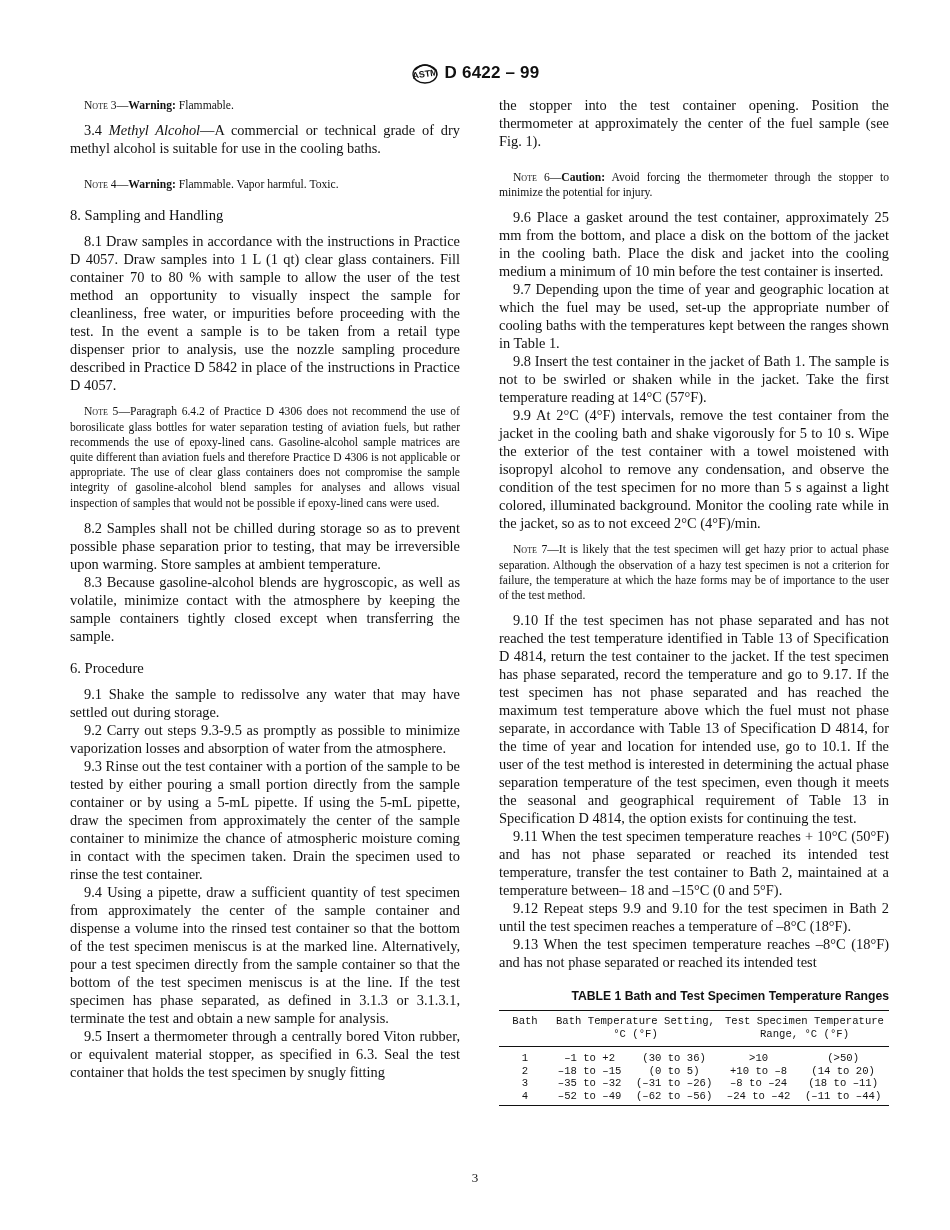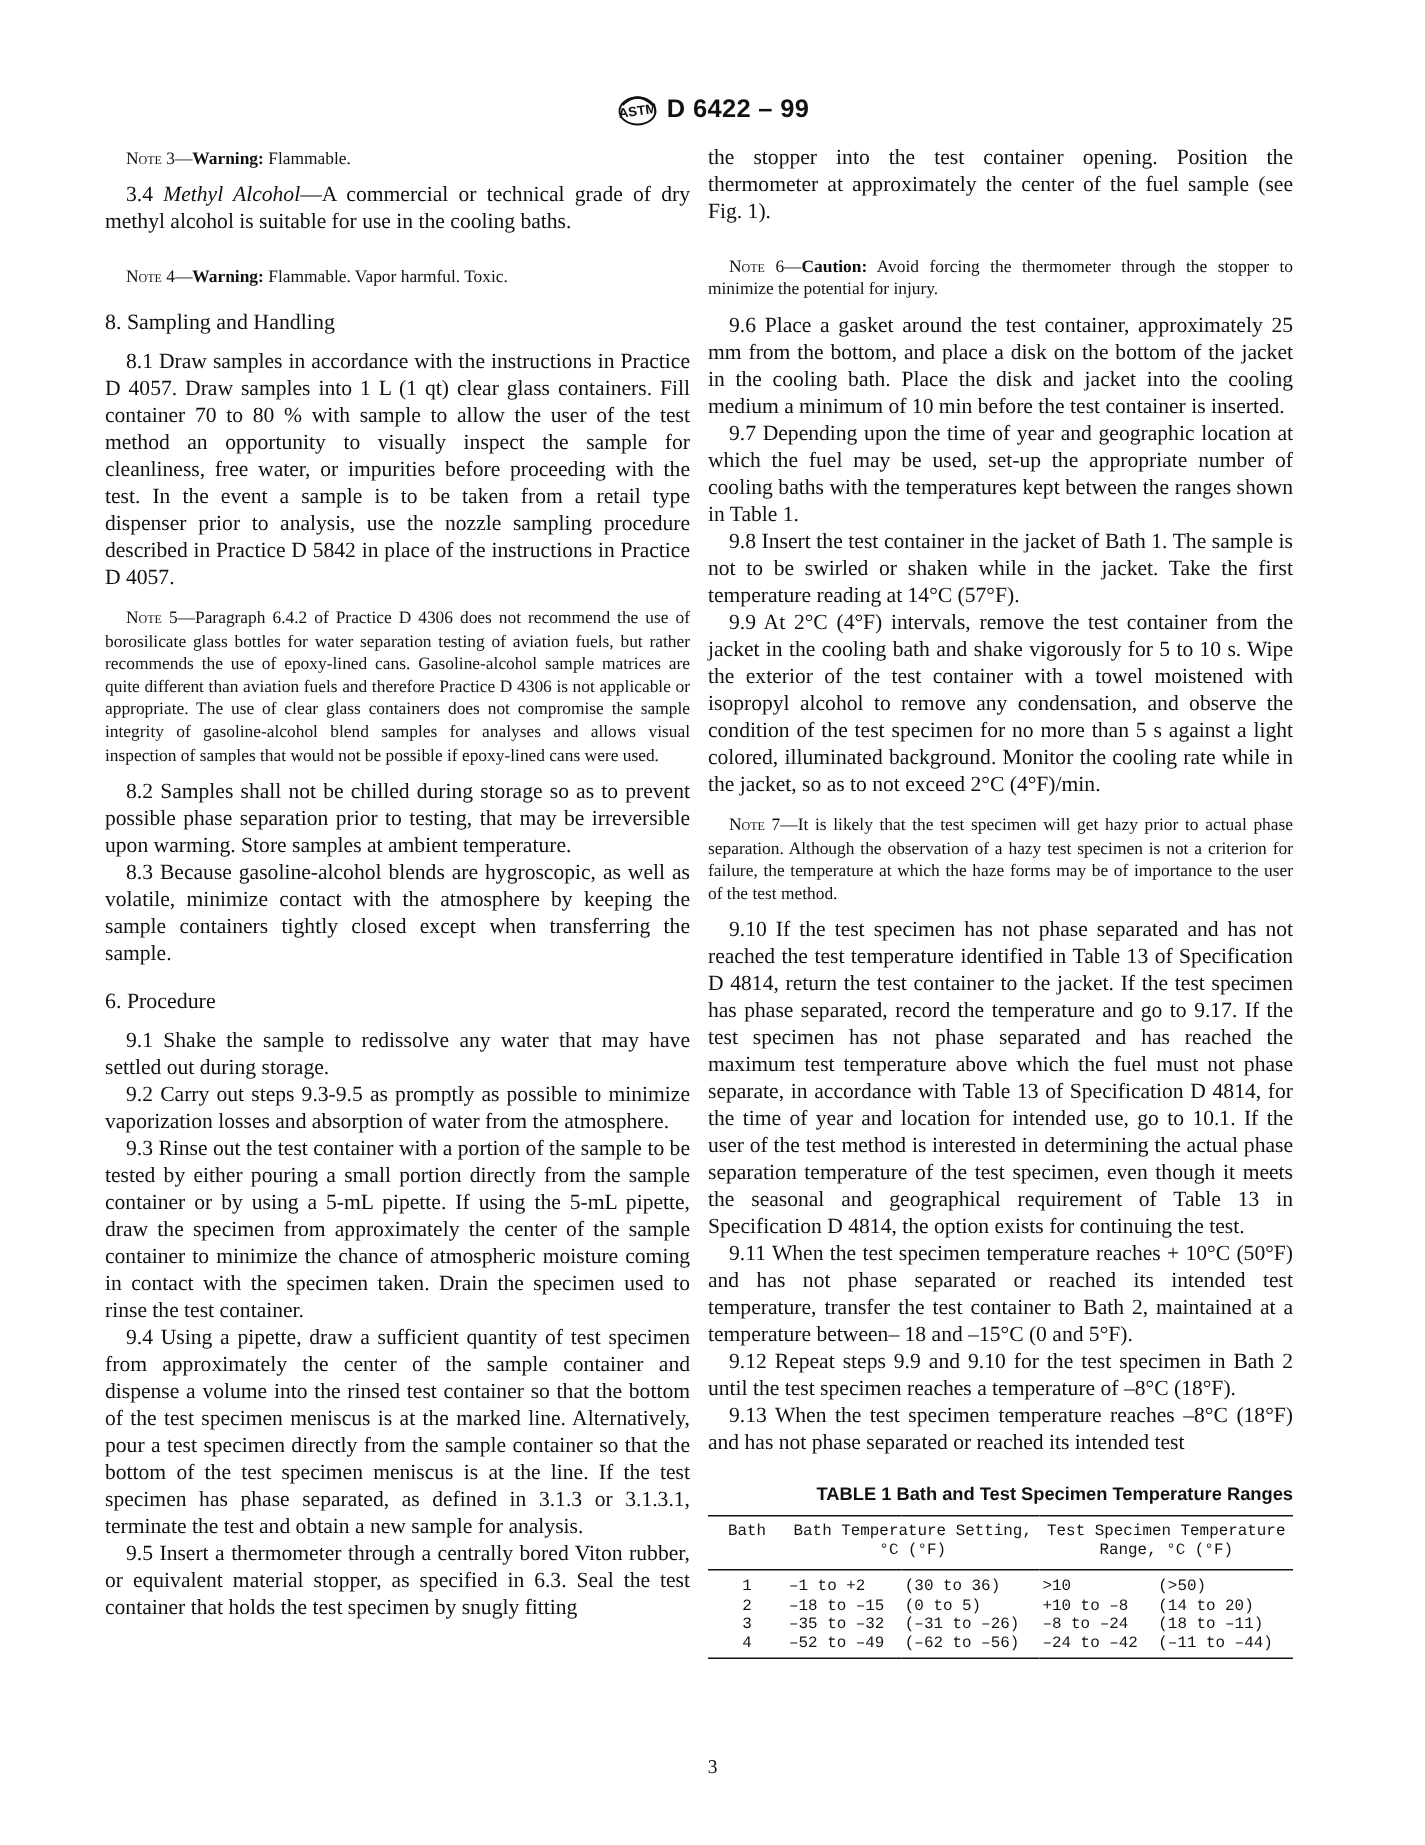--- a/index.html
+++ b/index.html
@@ -6,34 +6,34 @@
   body { width: 950px; height: 1230px; position: relative; overflow: hidden; color: #111; }
   .page { position: absolute; left: 0; top: 0; width: 950px; height: 1230px; }
 
   .header { position: absolute; top: 60px; left: 0; width: 950px; text-align: center; height: 30px; }
   .header-inner { display: inline-flex; align-items: center; gap: 6px; }
   .astm-logo { width: 28px; height: 26px; display: inline-block; }
   .doc-id { font-family: "Liberation Sans", sans-serif; font-weight: bold; font-size: 17px; letter-spacing: 0.2px; }
 
   .col { position: absolute; top: 96px; width: 390px; font-family: "Liberation Serif", serif; font-size: 14.4px; line-height: 18px; text-align: justify; }
   .col-left { left: 70px; }
-  .col-right { left: 472px; }
+  .col-right { left: 499px; }
 
   .p { margin: 0; text-indent: 14px; hyphens: manual; }
   .note { font-size: 11.6px; line-height: 15.2px; text-indent: 14px; margin: 20px 0 8px 0; }
   .note .sc { font-variant: small-caps; }
   .note b { font-weight: bold; }
   .sec { font-weight: normal; font-size: 14.6px; margin: 14px 0 8px 0; text-indent: 0; }
 
   .table-title { font-family: "Liberation Sans", sans-serif; font-weight: bold; font-size: 12.2px; text-align: right; margin: 16px 0 5px 0; text-indent: 0; }
   table.t1 { width: 390px; border-collapse: collapse; font-family: Liberation Mono, monospace; font-size: 10.6px; line-height: 12.5px; }
   table.t1 thead tr { border-top: 1.6px solid #111; border-bottom: 1px solid #111; }
   table.t1 tbody tr:last-child { border-bottom: 1.6px solid #111; }
   table.t1 th { font-weight: normal; padding: 4px 2px 6px 2px; text-align: center; vertical-align: top; }
-  table.t1 td { padding: 0 2px; text-align: left; white-space: nowrap; }
+  table.t1 td { padding: 0 2px; text-align: center; white-space: nowrap; }
   table.t1 tbody tr:first-child td { padding-top: 5px; }
   table.t1 tbody tr:last-child td { padding-bottom: 3px; }
   table.t1 td.bath { text-align: center; width: 48px; }
 
   .page-num { position: absolute; top: 1170px; left: 0; width: 950px; text-align: center; font-family: "Liberation Serif", serif; font-size: 13px; }
 </style>
 </head>
 <body>
 
 <div class="page">

